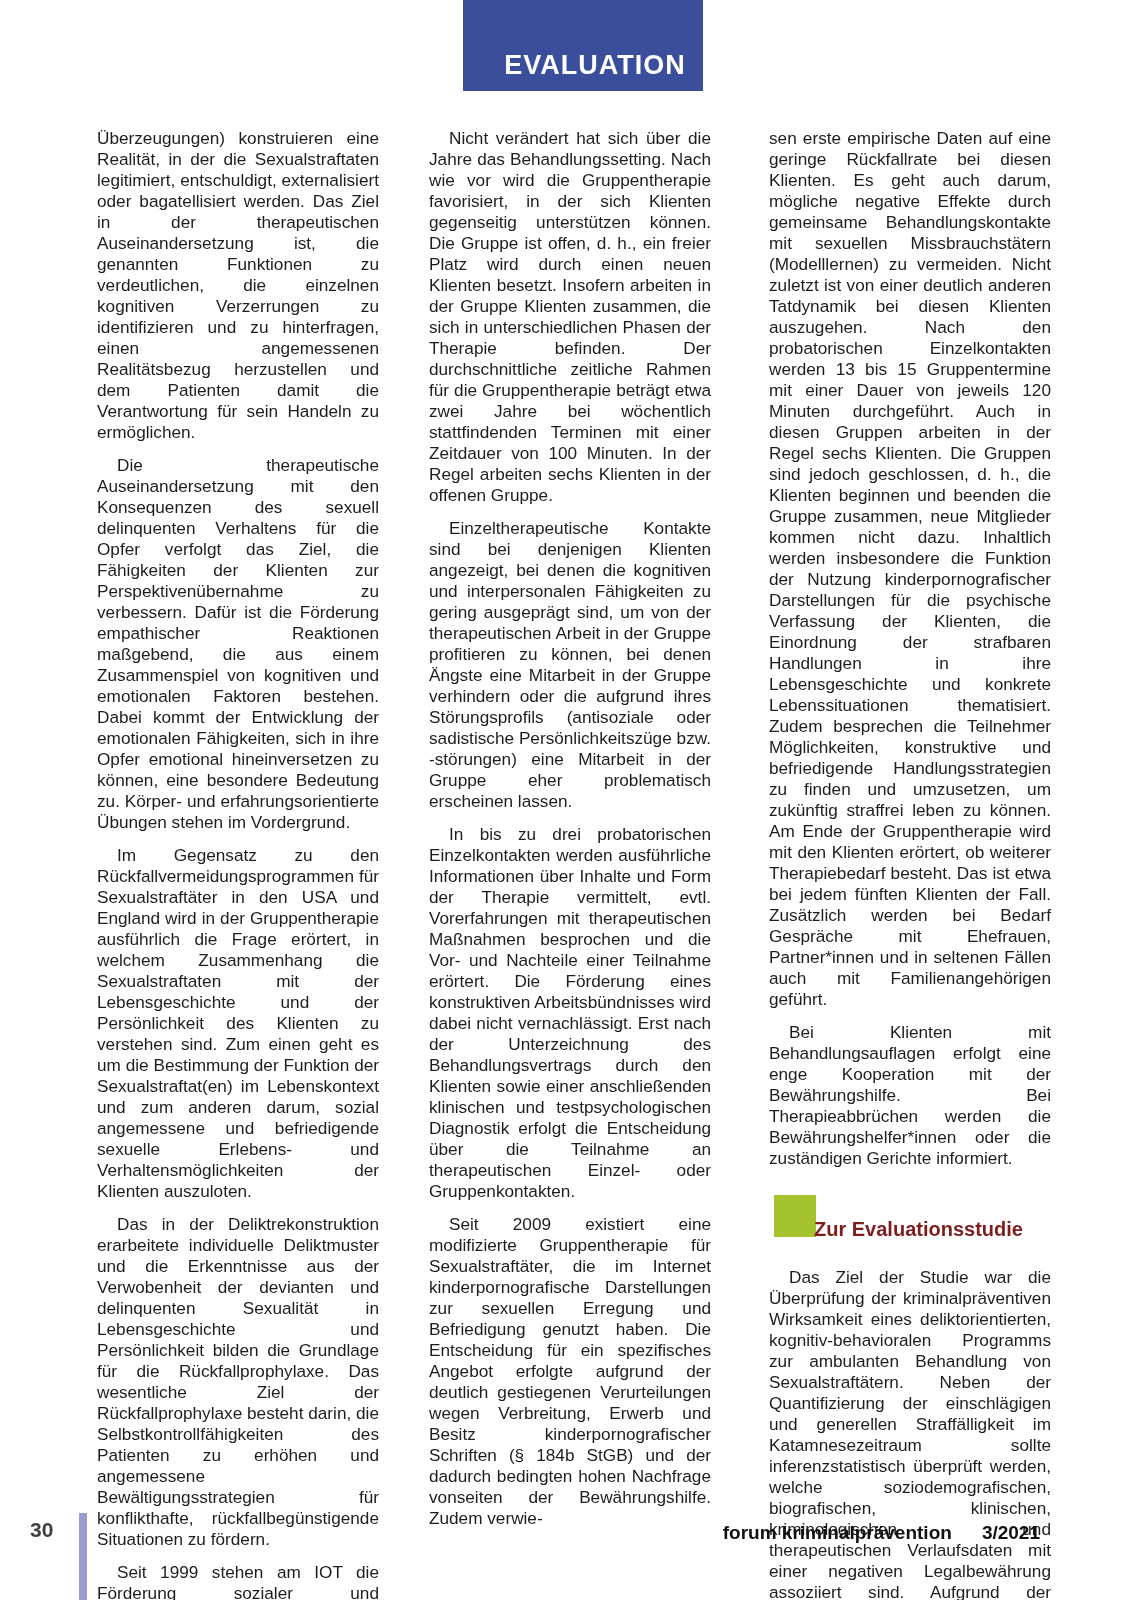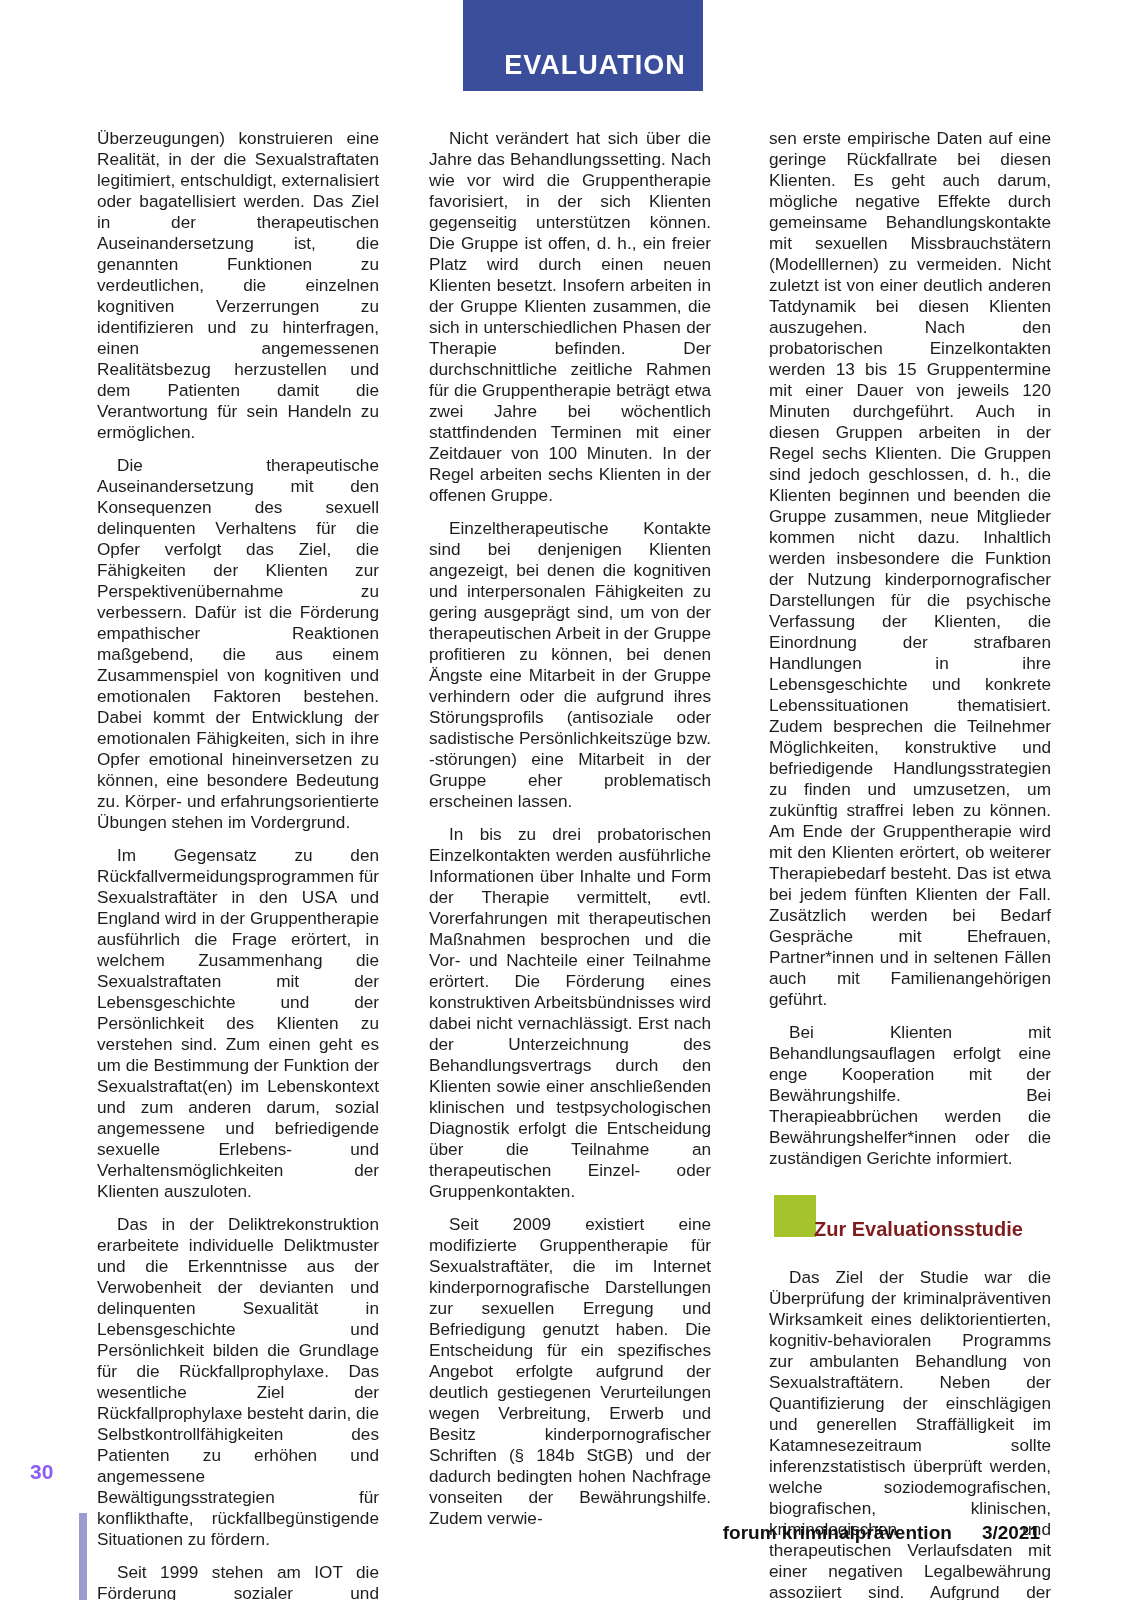--- a/index.html
+++ b/index.html
@@ -43,22 +43,22 @@
     background:#a5c32c;
   }
   .subheading-label{
     position:absolute;left:37px;bottom:-3px;
     font-size:20px;font-weight:bold;color:#7f1d1d;
     white-space:nowrap;
     margin-left:20px;
   }
   
   .page-number{
-    position:absolute;left:30px;top:1460px;
-    font-size:21px;font-weight:bold;color:#8b5cf6;
+    position:absolute;left:30px;top:1518px;
+    font-size:21px;font-weight:bold;color:#404040;
   }
   .footer-bar{
     position:absolute;left:79px;top:1513px;width:8px;height:87px;
     background:#9a9cce;
   }
   .footer-right{
     position:absolute;right:92px;top:1522px;
     display:flex;gap:30px;
     font-size:19px;font-weight:bold;color:#111;
   }

